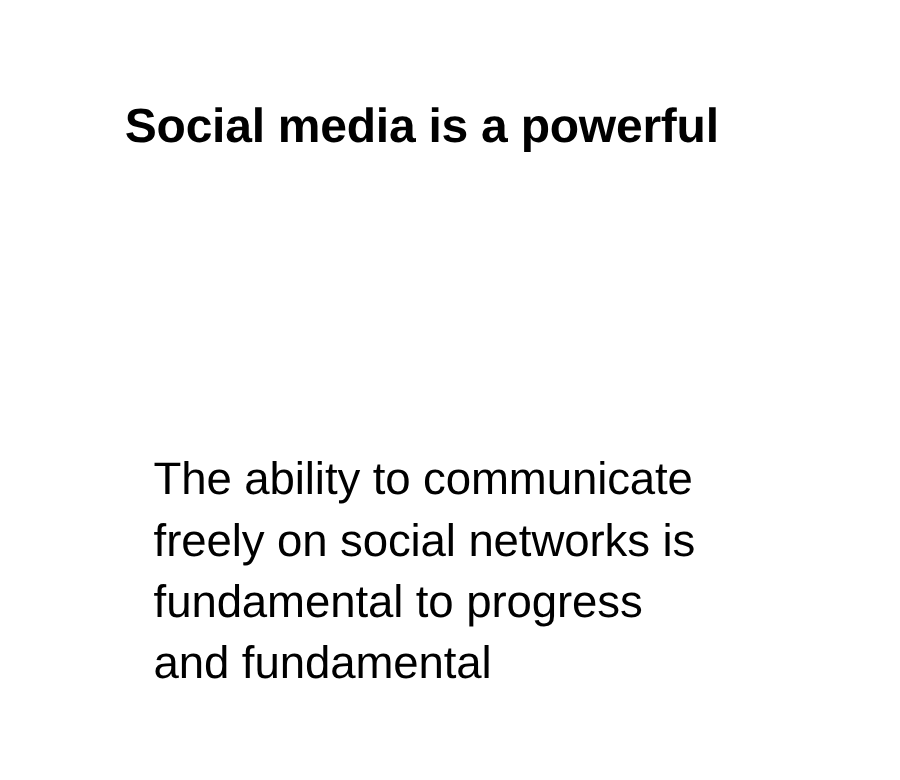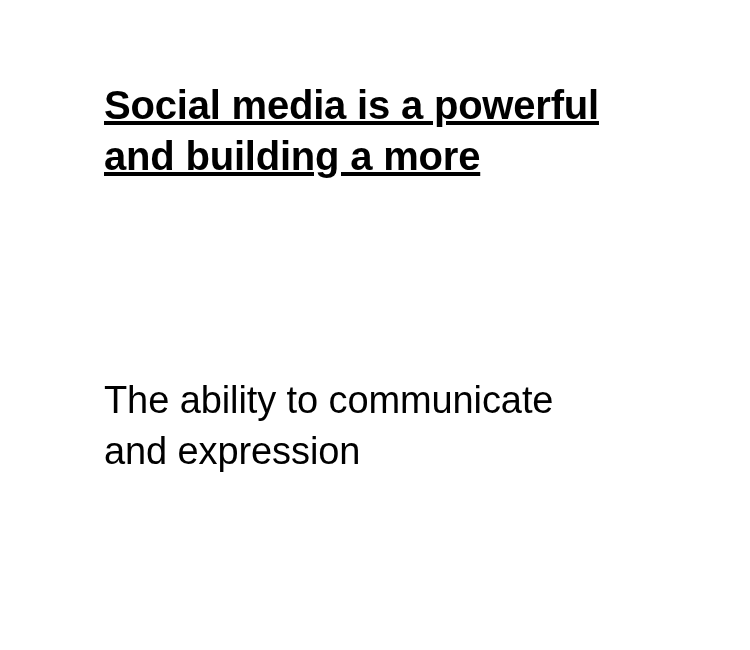--- a/index.html
+++ b/index.html
@@ -25,56 +25,57 @@
 
   .content-block {
     position: absolute;
     left: 104px;
     width: 560px;
   }
 
   
   .headline {
     top: 80px;
-    text-decoration: underline;
   }
 
   .headline-line {
     display: block;
     font-size: 40px;
     line-height: 51px;
     font-weight: 700;
     color: #000000;
     letter-spacing: -0.2px;
     white-space: nowrap;
   }
 
   
   .body-copy {
     top: 375px;
+    margin-left: 24px;
   }
 
   .body-line {
     display: block;
     font-size: 38px;
     line-height: 51px;
     font-weight: 400;
     color: #000000;
     letter-spacing: -0.1px;
     white-space: nowrap;
   }
 </style>
 </head>
 <body>
 
 <div class="slide">
 
   <div class="content-block headline">
     <span class="headline-line">Social media is a powerful</span>
-    <span class="headline-line">and building a more</span>
   </div>
 
   <div class="content-block body-copy">
     <span class="body-line">The ability to communicate</span>
-    <span class="body-line">and expression</span>
+    <span class="body-line">freely on social networks is</span>
+    <span class="body-line">fundamental to progress</span>
+    <span class="body-line">and fundamental</span>
   </div>
 
 </div>
 
 </body></html>

